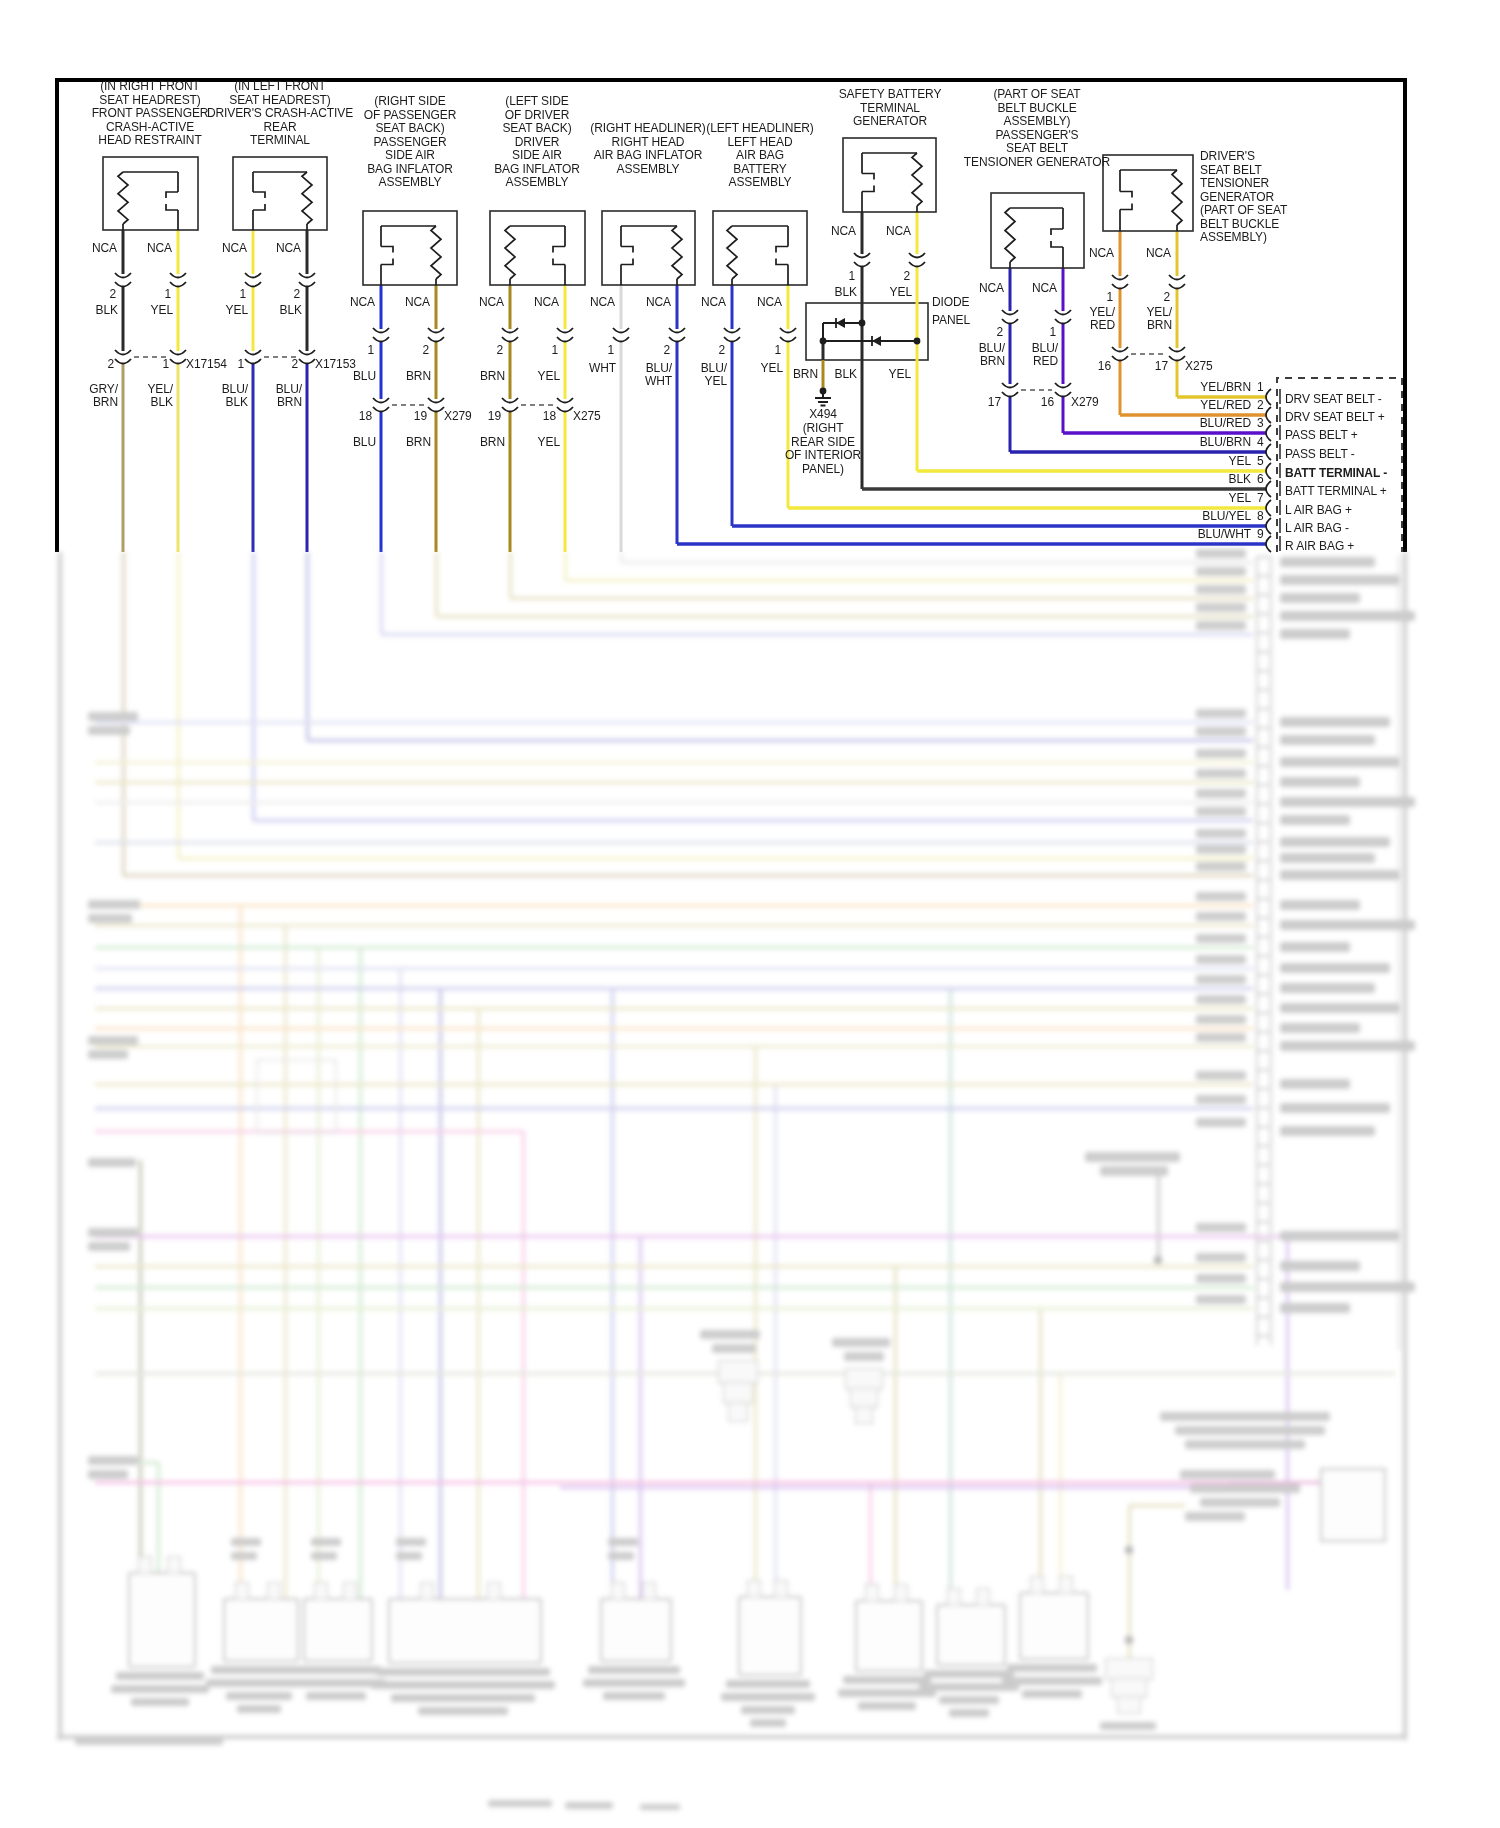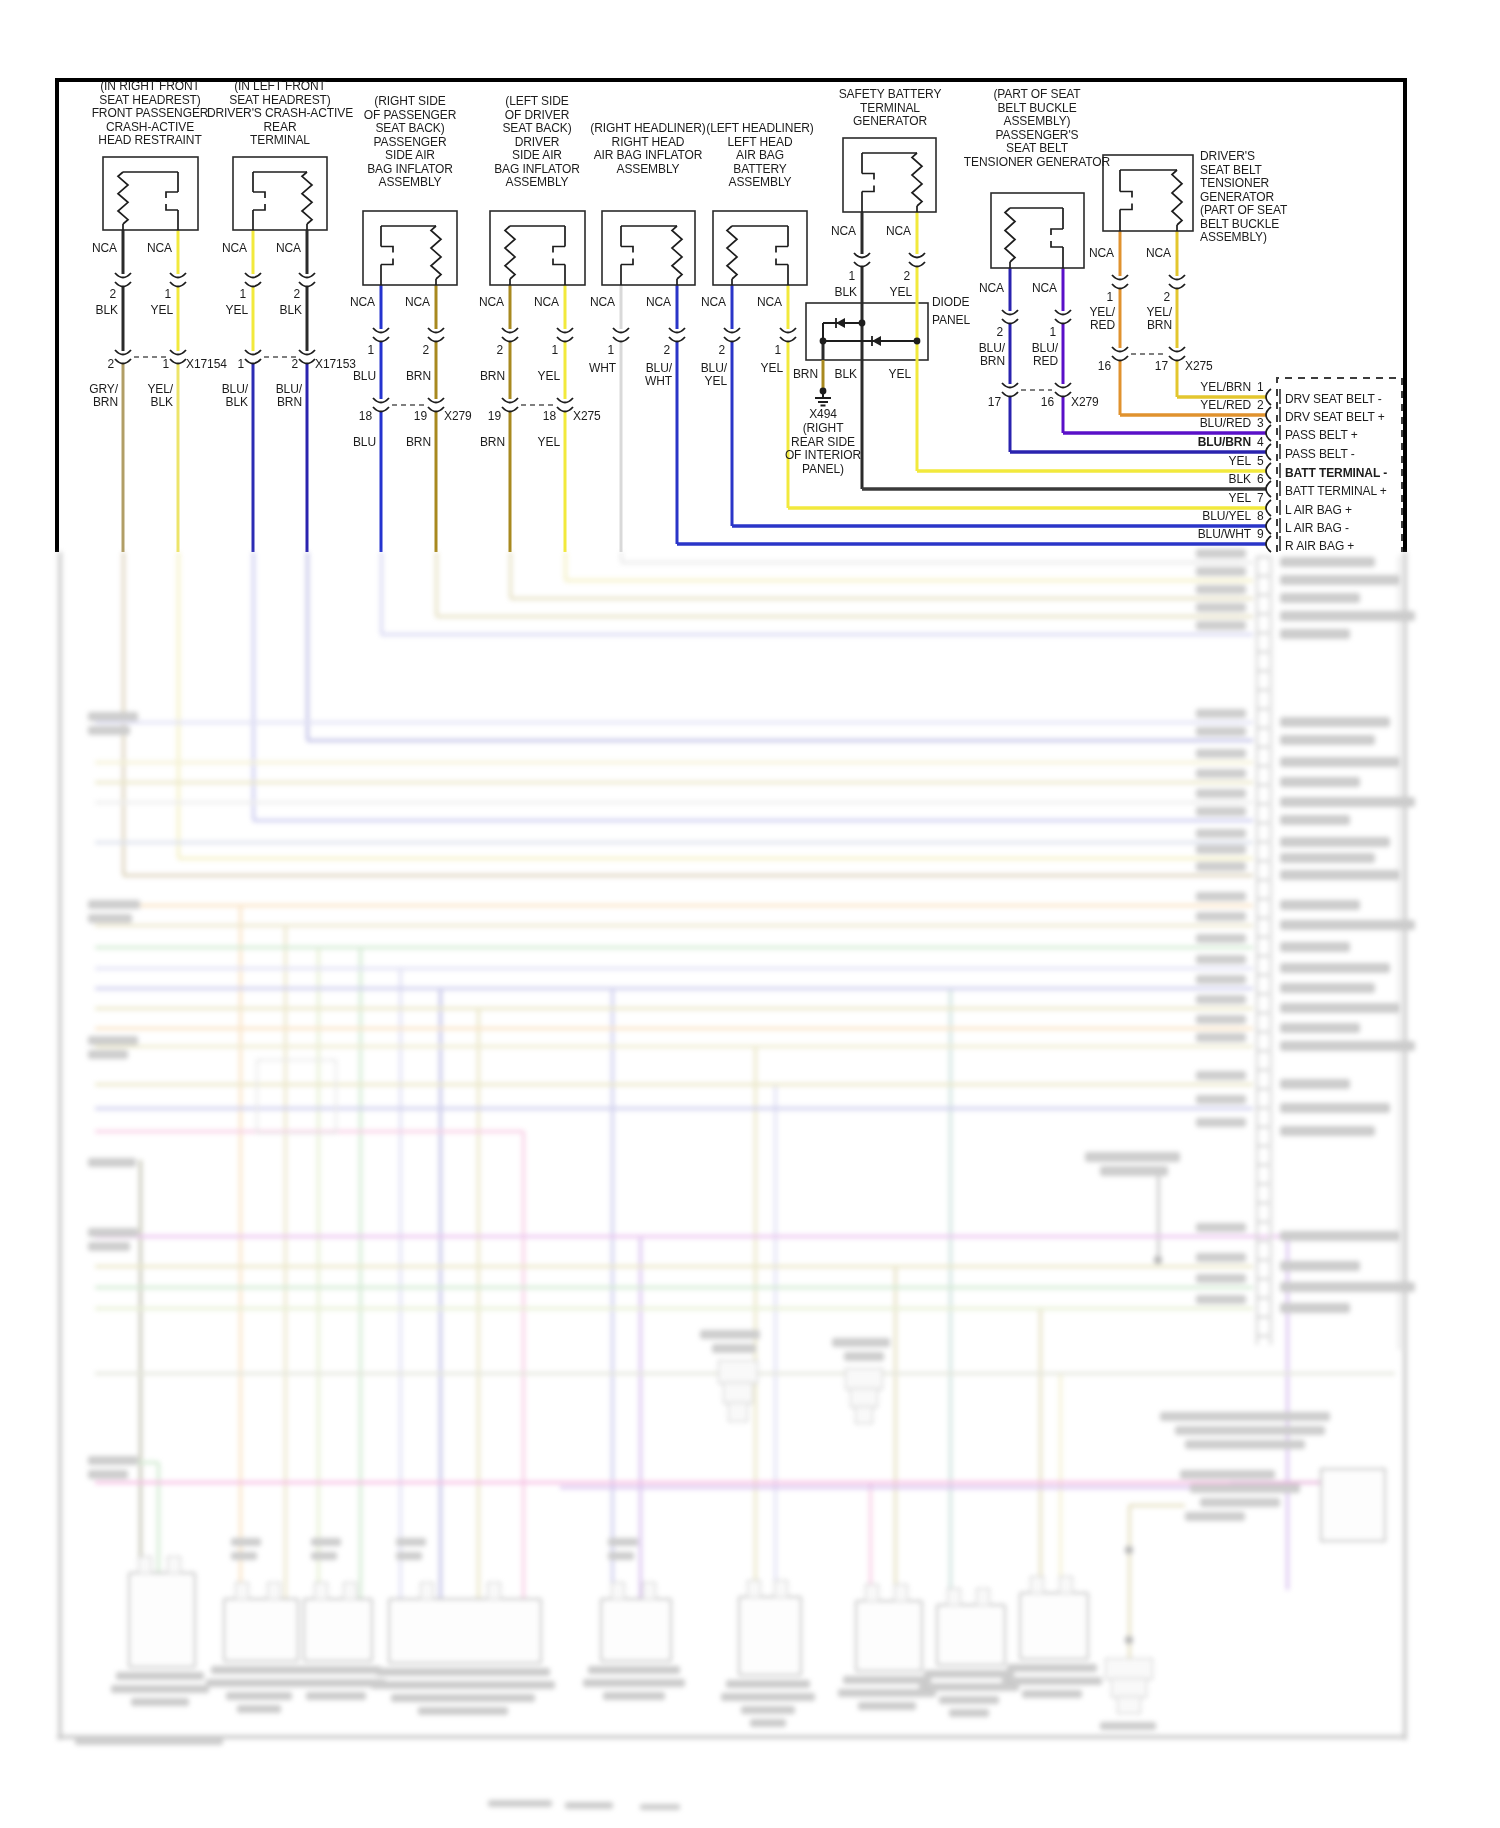--- a/index.html
+++ b/index.html
@@ -389,21 +389,21 @@
       <span class="lbl c" style="left: 823px; top: 462.5px;">PANEL)</span>
       <span class="lbl r" style="left: 1251px; top: 381px;">YEL/BRN</span>
       <span class="lbl" style="left: 1257px; top: 381px;">1</span>
       <span class="lbl" style="left: 1285px; top: 393px;">DRV SEAT BELT -</span>
       <span class="lbl r" style="left: 1251px; top: 399px;">YEL/RED</span>
       <span class="lbl" style="left: 1257px; top: 399px;">2</span>
       <span class="lbl" style="left: 1285px; top: 411px;">DRV SEAT BELT +</span>
       <span class="lbl r" style="left: 1251px; top: 417px;">BLU/RED</span>
       <span class="lbl" style="left: 1257px; top: 417px;">3</span>
       <span class="lbl" style="left: 1285px; top: 429px;">PASS BELT +</span>
-      <span class="lbl r" style="left: 1251px; top: 436px; font-weight: bold;">BLU/BRN</span>
+      <span class="lbl r" style="left: 1251px; top: 436px;">BLU/BRN</span>
       <span class="lbl" style="left: 1257px; top: 436px;">4</span>
       <span class="lbl" style="left: 1285px; top: 448px;">PASS BELT -</span>
       <span class="lbl r" style="left: 1251px; top: 455px;">YEL</span>
       <span class="lbl" style="left: 1257px; top: 455px;">5</span>
       <span class="lbl" style="left: 1285px; top: 467px; font-weight: bold;">BATT TERMINAL -</span>
       <span class="lbl r" style="left: 1251px; top: 473px;">BLK</span>
       <span class="lbl" style="left: 1257px; top: 473px;">6</span>
       <span class="lbl" style="left: 1285px; top: 485px;">BATT TERMINAL +</span>
       <span class="lbl r" style="left: 1251px; top: 492px;">YEL</span>
       <span class="lbl" style="left: 1257px; top: 492px;">7</span>

